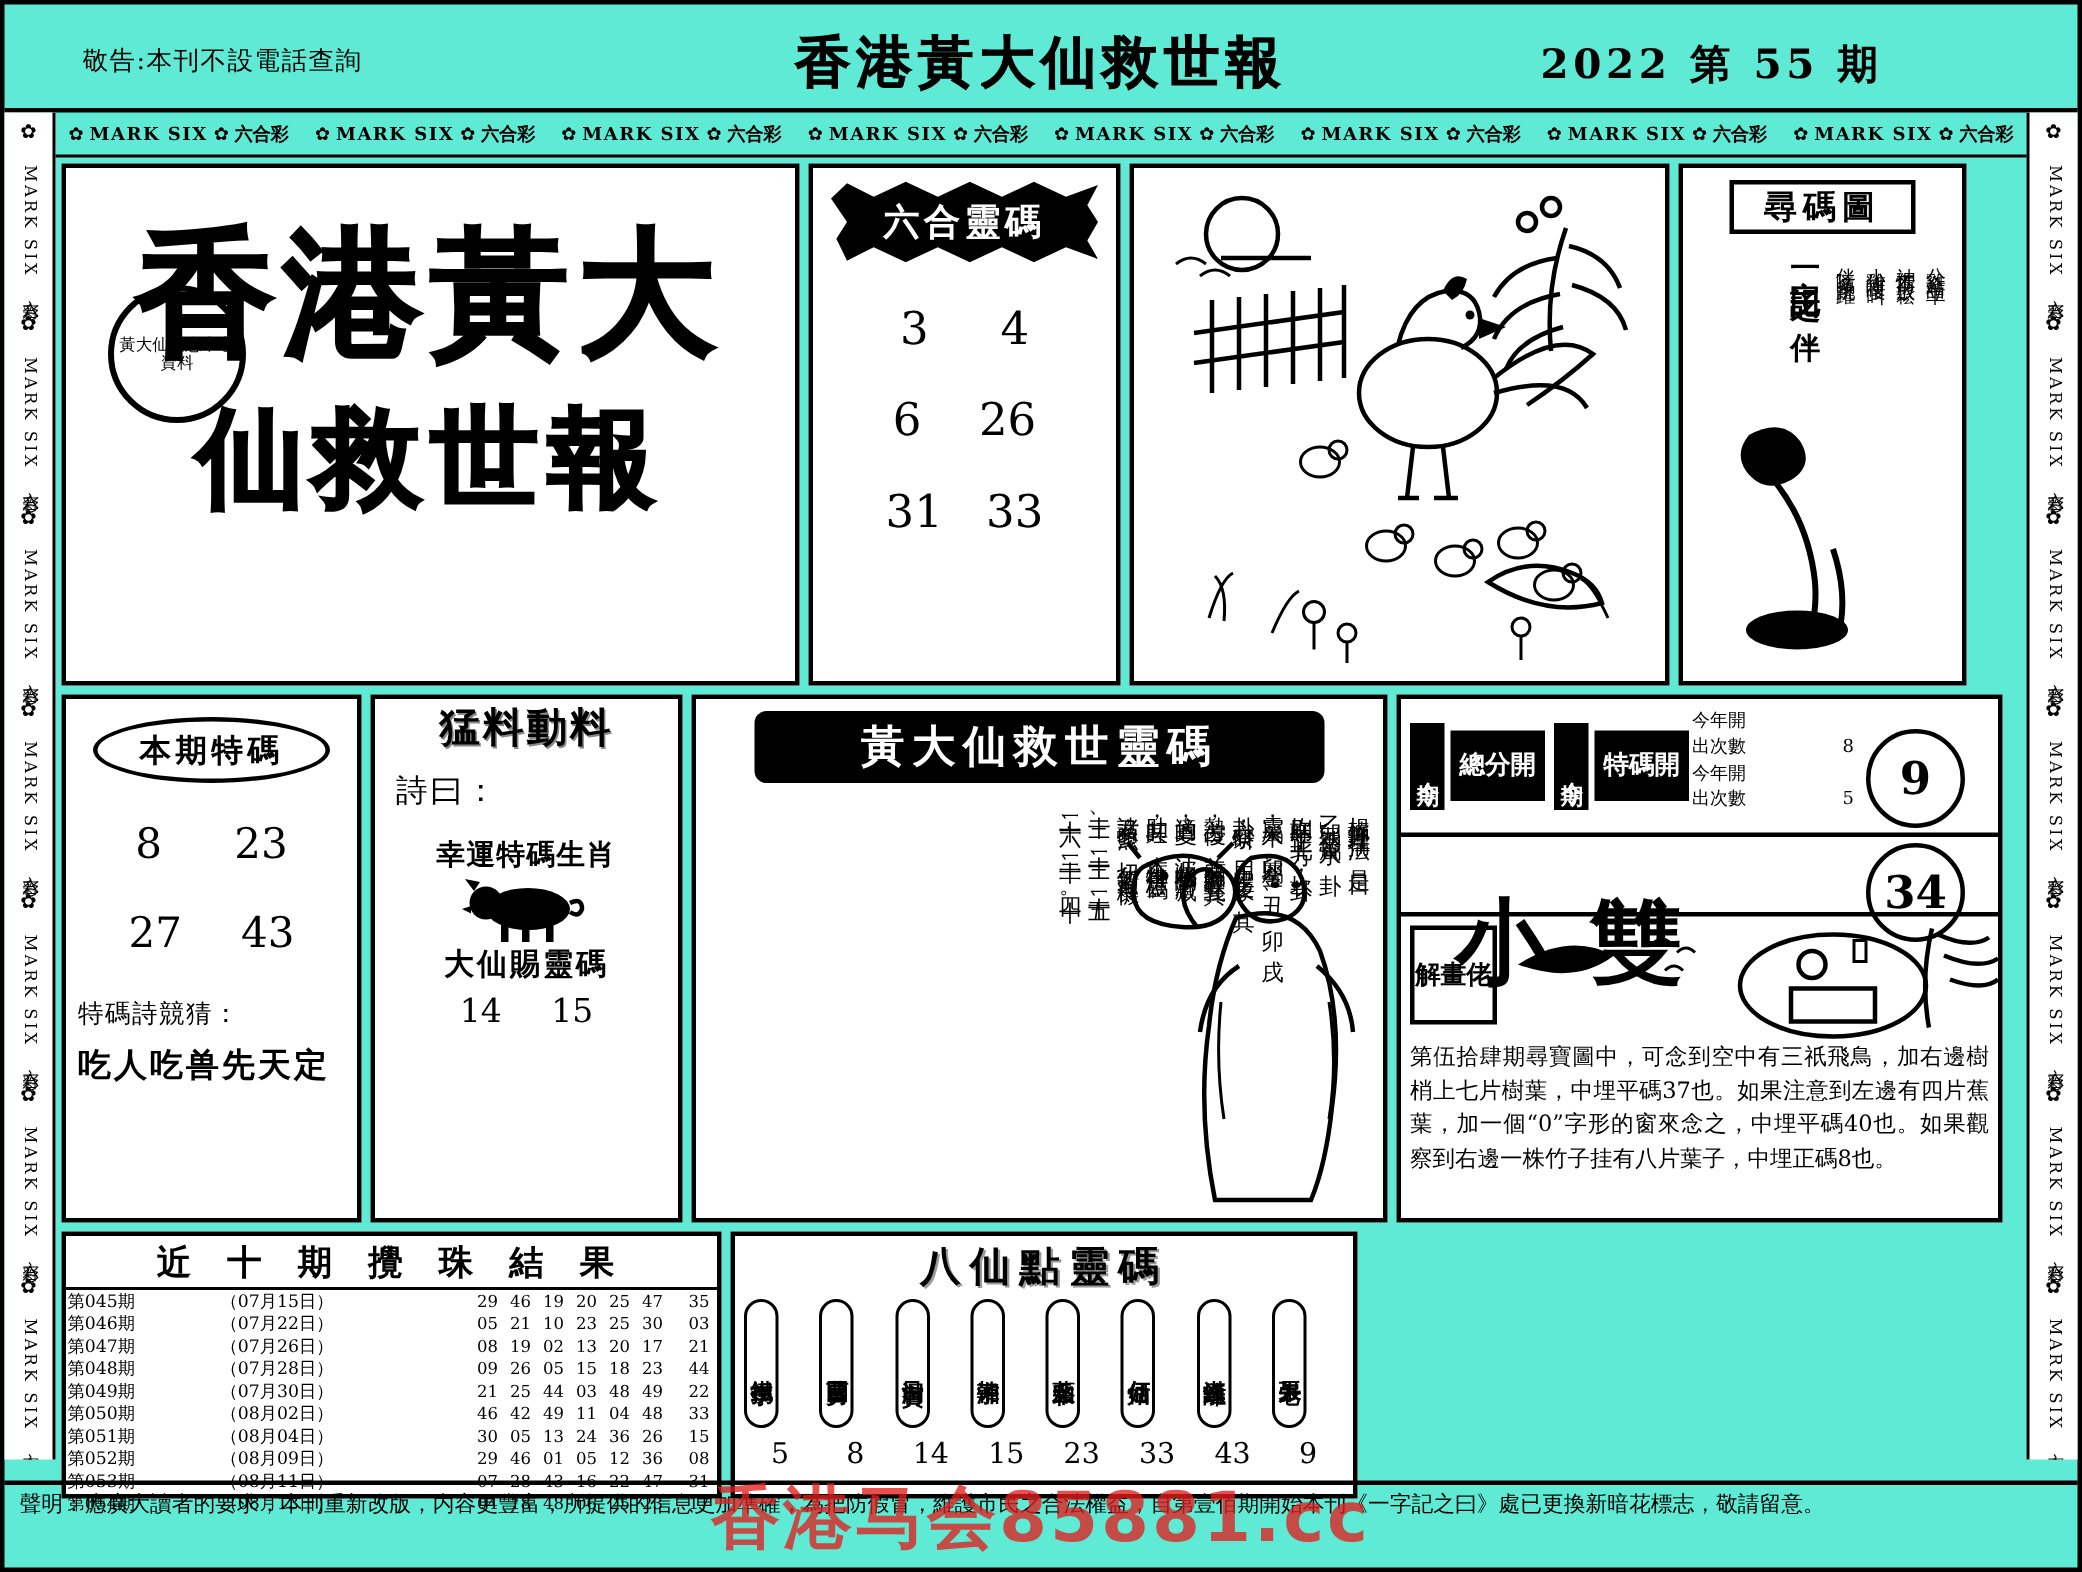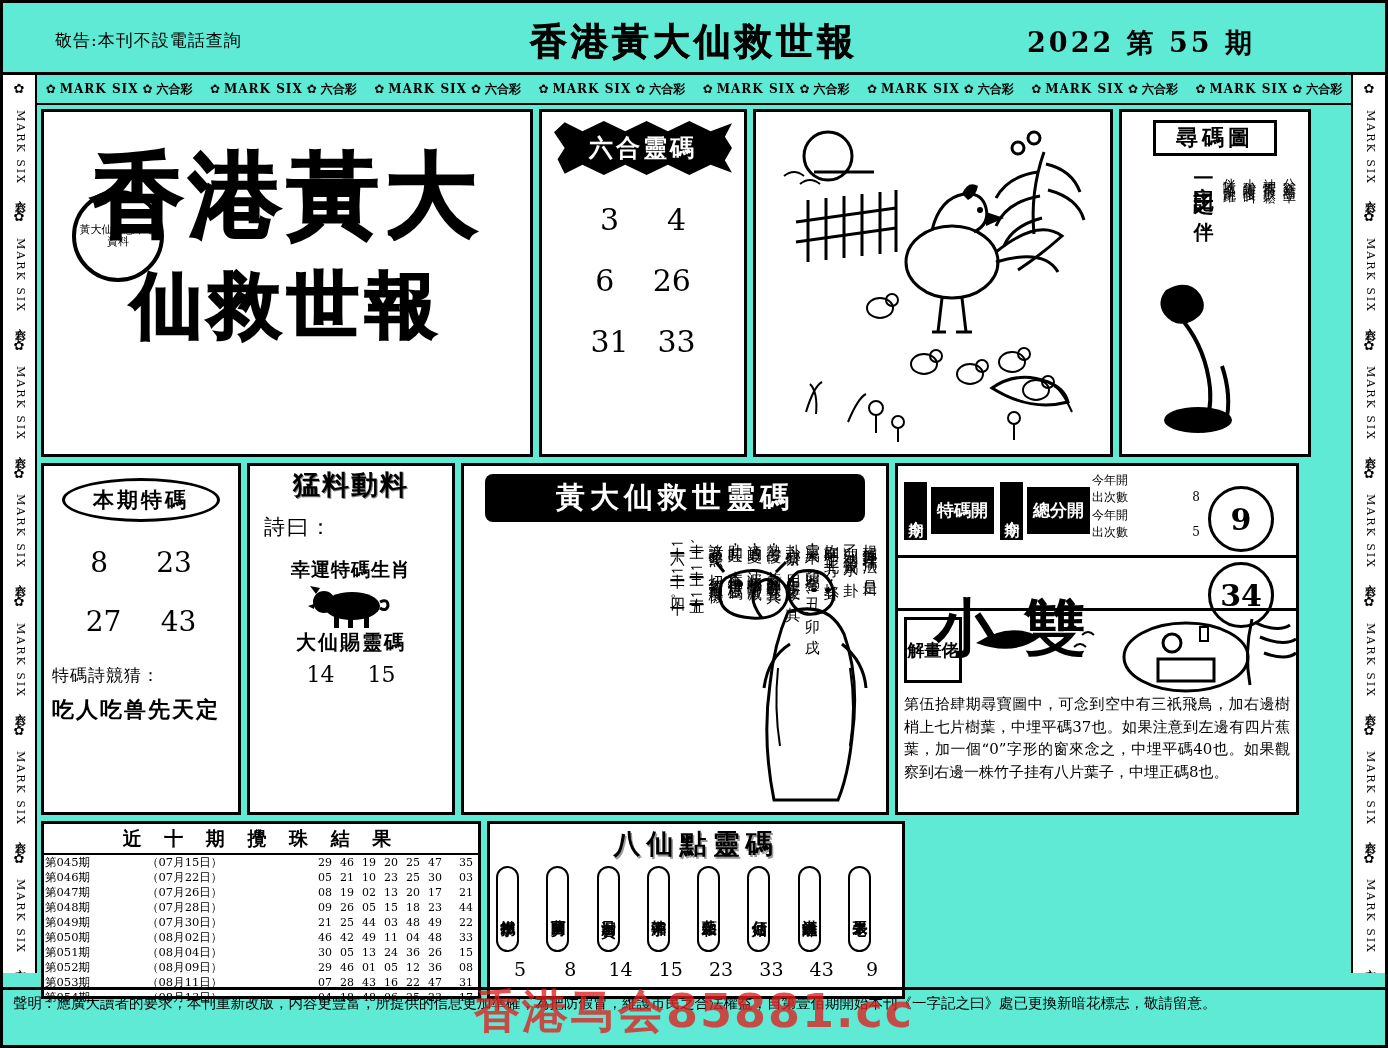--- a/index.html
+++ b/index.html
@@ -163,21 +163,21 @@
     color:#000;
     text-shadow: 1px 1px 0 #888;
   }
   .poem-sub { font-family:"DejaVu Serif",serif; font-size:21px; margin-top:10px; text-align:left; padding-left:14px; letter-spacing:2px;}
   .poem-line { font-family:"DejaVu Serif",serif; font-size: 26px; font-weight:700; margin-top:8px; letter-spacing:2px; }
   .poem-lucky { font-family:"DejaVu Serif",serif; font-size: 19px; font-weight:700; margin-top:16px; letter-spacing:1px; }
   .poem-zodiac { height: 46px; display:flex; align-items:center; justify-content:center; font-size:34px; }
   .poem-gift { font-family:"DejaVu Serif",serif; font-size: 20px; font-weight:700; letter-spacing:2px; }
   .poem-nums { font-family:"DejaVu Serif",serif; font-size: 22px; display:flex; justify-content:space-around; padding: 6px 40px 0; }
 
-  .ling-box { width: 428px; position:relative; }
+  .ling-box { width: 464px; position:relative; }
   .ling-title {
     margin: 8px auto 0; width: 380px; height: 48px;
     background:#000; color:#fff; border-radius: 8px;
     display:flex; align-items:center; justify-content:center;
     font-family:"DejaVu Serif",serif; font-size: 29px; font-weight:700; letter-spacing: 5px;
   }
   .ling-cols {
     position:absolute; top: 66px; left: 8px; right: 8px; bottom: 6px;
     display:flex; flex-direction: row-reverse; gap: 2px;
   }
@@ -224,21 +224,21 @@
     position:absolute; left: 6px; right: 6px; top: 82px;
     font-family:"DejaVu Serif",serif; font-size: 15px; line-height: 1.5;
     text-align: justify;
   }
 
   
   .row3 { height: 178px; margin-top: 6px; }
   .results-box { width: 440px; }
   .res-title {
     text-align:center; font-family:"DejaVu Serif",serif;
-    font-size: 19px; font-weight:700; letter-spacing: 8px; padding: 2px 0 1px;
+    font-size: 23px; font-weight:700; letter-spacing: 8px; padding: 2px 0 1px;
     border-bottom: 2px solid #000;
   }
   table.res { width:100%; border-collapse:collapse; font-family:"DejaVu Serif",serif; font-size: 11px; }
   table.res td { padding: 0 1px; white-space:nowrap; }
   table.res td.lbl { font-size: 11.5px; }
   table.res td.num { text-align:center; width: 22px; }
   table.res td.sp { width: 8px; }
   table.res td.last { text-align:center; width: 24px; }
 
   .eight-box { width: 418px; }
@@ -555,25 +555,25 @@
               <circle cx="50" cy="32" r="3" fill="#000"></circle>
             <path d="M18 20 l-8 -10 M70 20 l10 -10" stroke="#000" stroke-width="3"></path>
           </g>
         </svg>
       </div>
 
       <div class="box stat-box">
         <div class="stat-top">
           <div class="stat-tagwrap">
             <div class="stat-tag">今期</div>
-            <div class="stat-tag wide">特碼開</div>
+            <div class="stat-tag wide">總分開</div>
           </div>
           <div class="stat-tagwrap">
             <div class="stat-tag">今期</div>
-            <div class="stat-tag wide">總分開</div>
+            <div class="stat-tag wide">特碼開</div>
           </div>
           <div class="stat-meta" id="stat-meta">
               <div class="r">
                 <span>今年開</span>
                 <span></span>
               </div>
               <div class="r">
                 <span>出次數</span>
                 <span>8</span>
               </div>

